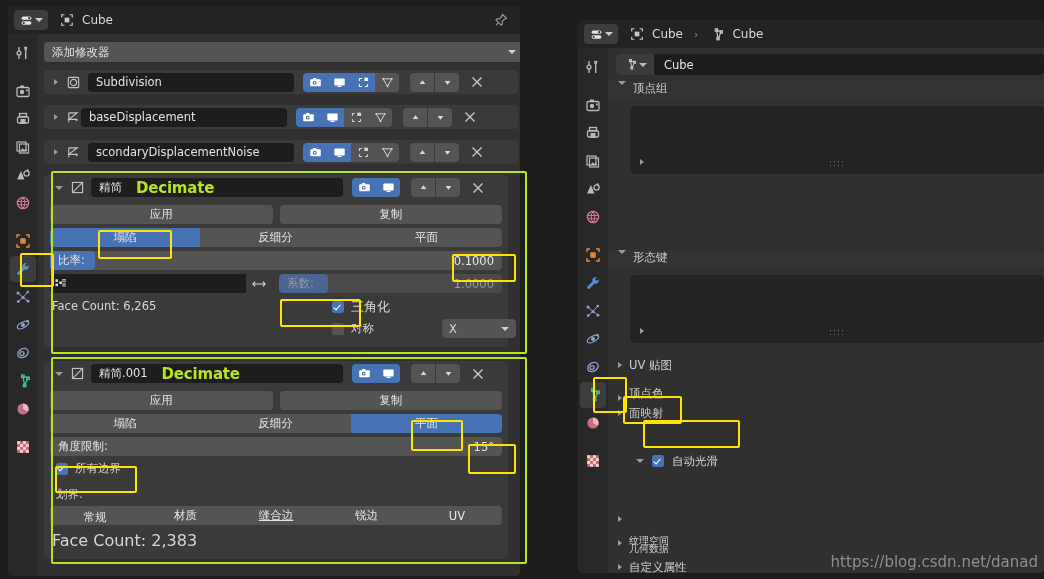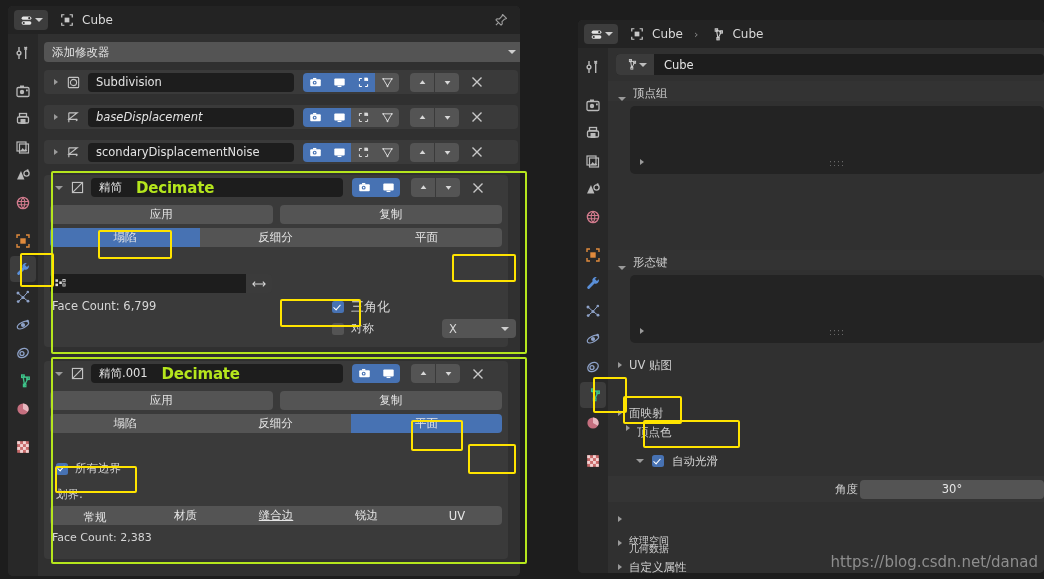--- a/index.html
+++ b/index.html
@@ -36,21 +36,21 @@
   .tri.down{border-left:4px solid transparent;border-right:4px solid transparent;
        border-top:4.5px solid #9a9a9a;border-bottom:0;}
   .chk{width:12px;height:12px;border-radius:2.5px;background:#545454;display:inline-block;
        position:relative;vertical-align:middle;}
   .chk.on{background:#4772b3;}
   .chk.on:after{content:"";position:absolute;left:3px;top:1.5px;width:3px;height:6px;
        border:solid #fff;border-width:0 1.6px 1.6px 0;transform:rotate(42deg);}
   .hl{position:absolute;border:2px solid #ffe400;border-radius:2px;pointer-events:none;z-index:40;}
   .hl.green{border-color:#b5e61d;}
   .dec-title{color:#b5e61d;font-weight:bold;font-size:15px;letter-spacing:-.2px;}
-  .secthdr{height:20px;display:flex;align-items:flex-end;gap:7px;padding-left:10px;
+  .secthdr{height:20px;display:flex;align-items:flex-start;gap:7px;padding-left:10px;
        background:#333;color:#cfcfcf;font-size:11.5px;}
   .listbox{background:#232323;border-radius:5px;position:relative;}
   .gripdots{position:absolute;left:50%;transform:translateX(-50%);color:#6e6e6e;font-size:9px;
        letter-spacing:1px;}
   .wm{position:absolute;right:6px;bottom:8px;color:#8e8e8e;font-size:15px;
       font-family:"DejaVu Sans","Liberation Sans",sans-serif;}
   .ico{display:inline-flex;align-items:center;justify-content:center;}
 </style>
 </head>
 <body>
@@ -263,21 +263,21 @@
       </div>
 
       <div style="position:absolute;left:6px;top:71px;width:464px;height:24px;background:#3a3a3a;border-radius:4px;display:flex;align-items:center;padding:0 5px;">
         <span class="tri" style="margin:0 7px 0 5px;"></span>
         <span class="ico" style="width:16px;">
           <svg width="15" height="15" viewBox="0 0 16 16">
               <path d="M3 3h9L3 10h9M3 3v10" stroke="#c2c2c2" stroke-width="1.2" fill="none"></path>
               <path d="M10.5 12.3l2.4-1.6-2.4-1.6z" fill="#c2c2c2"></path>
             </svg>
         </span>
-        <div class="field" style="width:190px;margin-left:7px;font-style:italic;">
+        <div class="field" style="width:190px;">
           <span>baseDisplacement</span>
         </div>
         <div style="display:flex;margin-left:9px;">
           <div style="width:24px;height:19px;background:#4772b3;border-radius:4px 0 0 4px;display:flex;align-items:center;justify-content:center;">
             <svg width="13" height="13" viewBox="0 0 16 16">
                 <rect x="1.5" y="4" width="13" height="8.5" rx="1.2" fill="#fff"></rect>
                 <rect x="5" y="2.4" width="4" height="2" fill="#fff"></rect>
                 <circle cx="7" cy="8.2" r="2.4" fill="#4772b3"></circle>
                 <circle cx="7" cy="8.2" r="1" fill="#fff"></circle>
               </svg>
@@ -445,20 +445,25 @@
             <span>塌陷</span>
           </div>
           <div class="btn" style="width:151px;border-radius:0;">
             <span>反细分</span>
           </div>
           <div class="btn" style="width:151px;border-radius:0 4px 4px 0;">
             <span>平面</span>
           </div>
         </div>
 
+        <div class="slider" style="position:absolute;left:6px;top:76px;width:452px;">
+          <div class="fill" style="width:10%;"></div>
+          <span class="lab">比率:</span>
+          <span class="val">0.1000</span>
+        </div>
 
         <div style="position:absolute;left:6px;top:99px;width:452px;display:flex;gap:7px;">
           <div style="width:222px;display:flex;">
             <div class="field" style="flex:1;border-radius:4px 0 0 4px;padding-left:5px;">
               <span class="ico">
                 <svg width="12" height="12" viewBox="0 0 14 14">
                   <rect x="0.5" y="1.5" width="3" height="3" fill="#d8d8d8"></rect>
                   <rect x="0.5" y="6.5" width="3" height="3" fill="#d8d8d8"></rect>
                   <rect x="5" y="4" width="3" height="3" fill="#d8d8d8"></rect>
                   <rect x="9.2" y="1.8" width="2.6" height="2.6" fill="none" stroke="#d8d8d8" stroke-width="1"></rect>
@@ -466,23 +471,28 @@
                 </svg>
               </span>
               <span></span>
             </div>
             <div class="btn dark" style="width:26px;border-radius:0 4px 4px 0;background:#3b3b3b;">
               <svg width="14" height="10" viewBox="0 0 16 10">
                 <path d="M1 5h14M3.6 2.4L1 5l2.6 2.6M12.4 2.4L15 5l-2.6 2.6" stroke="#d8d8d8" stroke-width="1.2" fill="none"></path>
               </svg>
             </div>
           </div>
-        </div>
-
-        <div style="position:absolute;left:8px;top:124px;font-size:11.5px;color:#d6d6d6;">Face Count: 6,799</div>
+          <div class="slider" style="flex:1;background:#4a4a4a;">
+            <div class="fill" style="width:22%;background:#4a6591;"></div>
+            <span class="lab" style="color:#9c9c9c;">系数:</span>
+            <span class="val" style="color:#9c9c9c;">1.0000</span>
+          </div>
+        </div>
+
+        <div style="position:absolute;left:8px;top:124px;font-size:11.5px;color:#d6d6d6;">Face Count: 6,265</div>
 
         <div style="position:absolute;left:288px;top:123px;display:flex;align-items:center;gap:7px;">
           <span class="chk on"></span>
           <span style="font-size:13px;">三角化</span>
         </div>
 
         <div style="position:absolute;left:288px;top:146px;display:flex;align-items:center;gap:7px;">
           <span class="chk"></span>
           <span style="font-size:11.5px;">对称</span>
         </div>
@@ -556,20 +566,24 @@
             <span>塌陷</span>
           </div>
           <div class="btn" style="width:151px;border-radius:0;">
             <span>反细分</span>
           </div>
           <div class="btn blue" style="width:151px;border-radius:0 4px 4px 0;">
             <span>平面</span>
           </div>
         </div>
 
+        <div class="slider" style="position:absolute;left:6px;top:76px;width:452px;">
+          <span class="lab">角度限制:</span>
+          <span class="val">15°</span>
+        </div>
 
         <div style="position:absolute;left:12px;top:100px;display:flex;align-items:center;gap:7px;">
           <span class="chk on"></span>
           <span style="font-size:11.5px;">所有边界</span>
         </div>
 
         <div style="position:absolute;left:12px;top:126px;font-size:11.5px;color:#cfcfcf;">划界:</div>
 
         <div style="position:absolute;left:6px;top:145px;width:452px;display:flex;">
           <div class="btn" style="width:90px;border-radius:4px 0 0 4px;align-items:flex-end;">
@@ -582,21 +596,21 @@
             <span>缝合边</span>
           </div>
           <div class="btn" style="width:91px;border-radius:0;">
             <span>锐边</span>
           </div>
           <div class="btn" style="width:90px;border-radius:0 4px 4px 0;">
             <span>UV</span>
           </div>
         </div>
 
-        <div style="position:absolute;left:8px;top:170px;font-size:11px;color:#d6d6d6;">Face Count: 2,383</div>
+        <div style="position:absolute;left:8px;top:170px;font-size:16px;color:#d6d6d6;">Face Count: 2,383</div>
       </div>
     </div>
   </div>
 
   <div class="hl green" style="left:51px;top:171px;width:472px;height:179px;"></div>
   <div class="hl green" style="left:51px;top:357px;width:472px;height:203px;"></div>
   <div class="hl" style="left:20px;top:253px;width:30px;height:30px;"></div>
   <div class="hl" style="left:98px;top:230px;width:70px;height:25px;"></div>
   <div class="hl" style="left:452px;top:254px;width:60px;height:24px;"></div>
   <div class="hl" style="left:280px;top:299px;width:77px;height:24px;"></div>
@@ -777,43 +791,37 @@
       <div class="listbox" style="position:absolute;left:22px;top:227px;right:0;height:68px;">
         <span class="tri" style="position:absolute;left:10px;bottom:9px;"></span>
         <span class="gripdots" style="bottom:6px;">::::</span>
       </div>
 
       <div style="position:absolute;left:0;top:305px;right:0;height:24px;display:flex;align-items:center;gap:7px;padding-left:10px;">
         <span class="tri"></span>
         <span style="font-size:11.5px;color:#cfcfcf;">UV 贴图</span>
       </div>
 
-      <div style="position:absolute;left:8px;top:329px;right:0;height:24px;display:flex;align-items:flex-start;gap:7px;padding-left:10px;margin-top:48px;">
+      <div style="position:absolute;left:0;top:329px;right:0;height:24px;display:flex;align-items:flex-end;gap:7px;padding-left:10px;">
         <span class="tri"></span>
         <span style="font-size:11.5px;color:#cfcfcf;">顶点色</span>
       </div>
 
       <div style="position:absolute;left:0;top:353px;right:0;height:24px;display:flex;align-items:center;gap:7px;padding-left:10px;">
         <span class="tri"></span>
         <span style="font-size:11.5px;color:#cfcfcf;">面映射</span>
       </div>
 
 
       <div style="position:absolute;left:28px;top:401px;right:0;height:24px;display:flex;align-items:center;gap:8px;">
         <span class="tri down"></span>
         <span class="chk on"></span>
         <span style="font-size:11.5px;">自动光滑</span>
       </div>
 
-      <div style="position:absolute;left:0;top:428px;right:0;height:26px;background:#343434;display:flex;align-items:center;">
-        <span style="position:absolute;left:227px;font-size:11.5px;color:#cfcfcf;">角度</span>
-        <div class="slider" style="position:absolute;left:252px;right:0;justify-content:center;">
-          <span style="font-size:11.5px;color:#e6e6e6;">30°</span>
-        </div>
-      </div>
 
       <div style="position:absolute;left:0;top:459px;right:0;height:24px;display:flex;align-items:center;gap:7px;padding-left:10px;">
         <span class="tri"></span>
         <span style="font-size:10px;color:#cfcfcf;margin-top:44px;">纹理空间</span>
       </div>
 
       <div style="position:absolute;left:0;top:483px;right:0;height:24px;display:flex;align-items:center;gap:7px;padding-left:10px;">
         <span class="tri"></span>
         <span style="font-size:10px;color:#cfcfcf;margin-top:12px;">几何数据</span>
       </div>

